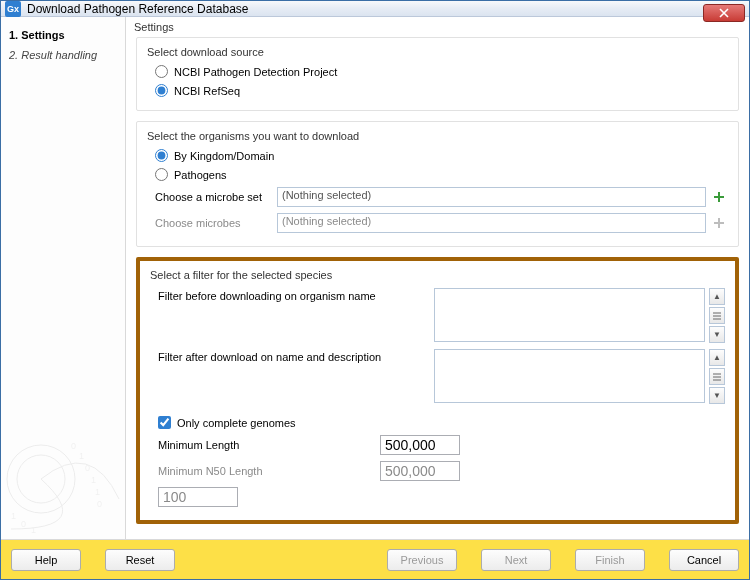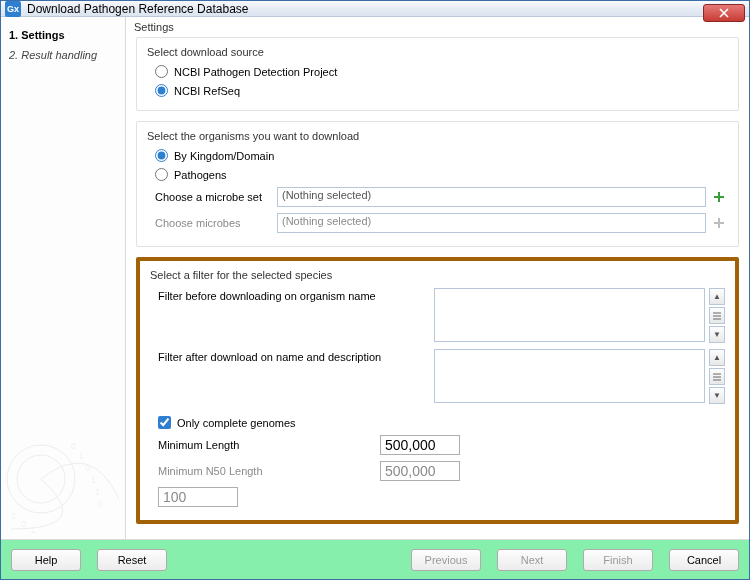--- a/index.html
+++ b/index.html
@@ -33,21 +33,21 @@
   .filter-label { width:272px; padding-top:2px; }
   .filter-box { flex:1; height:54px; border:1px solid #b7c7d9; background:#fff; position:relative; }
   .spinbtns { width:16px; display:flex; flex-direction:column; gap:2px; }
   .spin { height:17px; border:1px solid #b7c7d9; background:linear-gradient(#fdfdfd,#e8e8e8); display:flex; align-items:center; justify-content:center; font-size:8px; color:#555; }
   .spin.mid { height:17px; }
   .numfield { width:80px; height:20px; border:1px solid #abadb3; padding:1px 4px; font-size:14px; text-align:left; background:#fff; }
   .numfield.disabled { color:#8a8a8a; }
   .num-row { display:flex; align-items:center; gap:6px; padding:3px 0 3px 8px; }
   .num-label { width:216px; }
   .num-label.disabled { color:#8a8a8a; }
-  .footer { height:40px; border-top:1px solid #d9d9d9; display:flex; align-items:center; padding:0 10px; gap:16px; background:#86efac; }
+  .footer { height:40px; border-top:1px solid #d9d9d9; display:flex; align-items:center; padding:0 10px; gap:24px; background:#fde047; }
   .footer-spacer { flex:1; }
   .btn { min-width:70px; height:22px; border:1px solid #acacac; border-radius:3px; background:linear-gradient(#fdfdfd,#ececec); padding:0 10px; font-size:11px; color:#000; display:flex; align-items:center; justify-content:center; }
   .btn.disabled { color:#9a9a9a; }
   .section3 { margin:4px 10px 18px 10px; border:4px solid #a16207; border-radius:2px; padding:8px 10px 10px 10px; }
 </style>
 </head>
 <body>
 
 <div class="window">
   <div class="titlebar">

